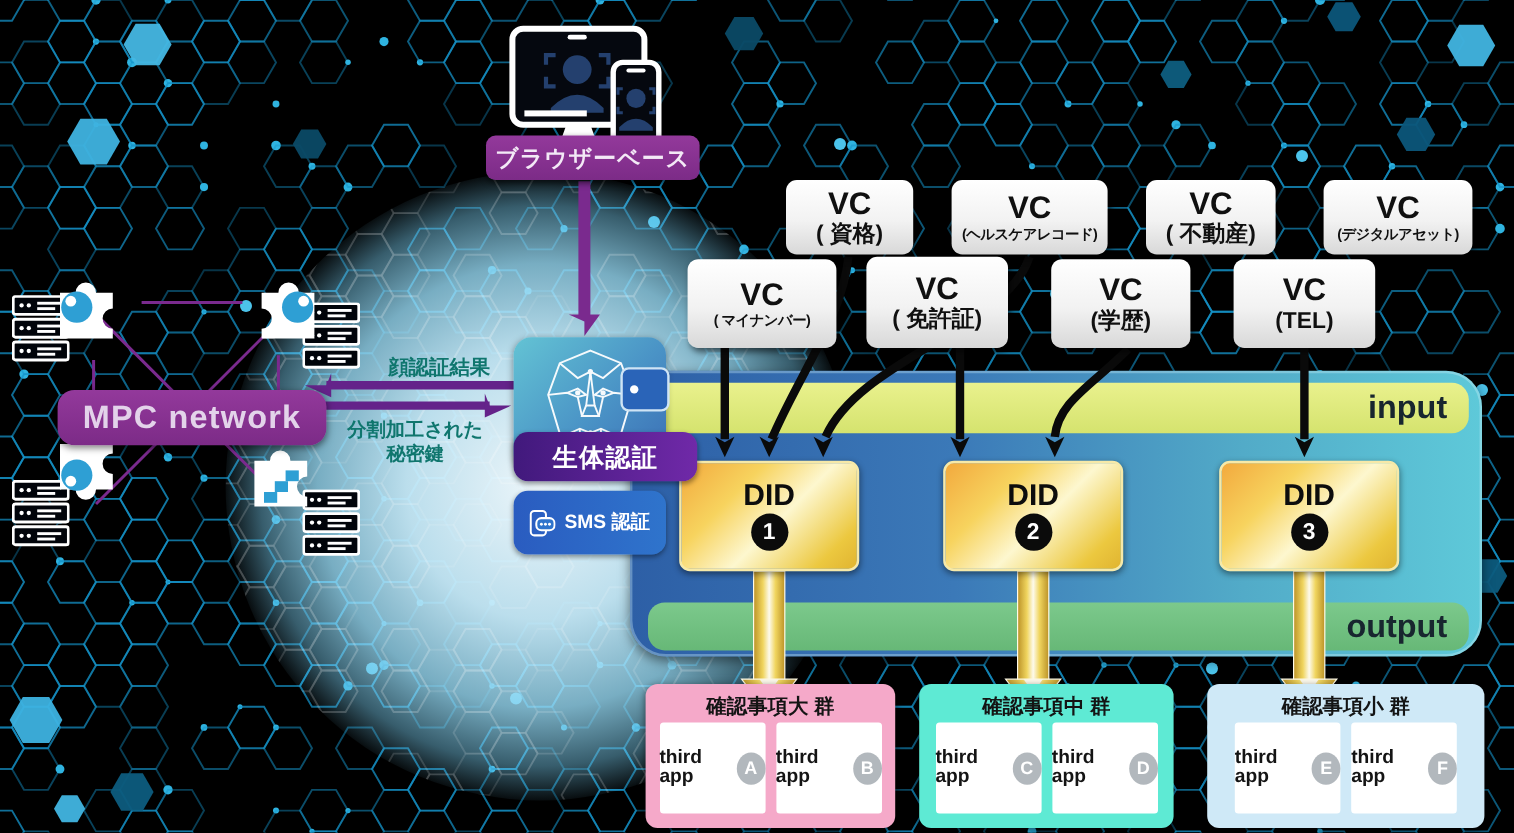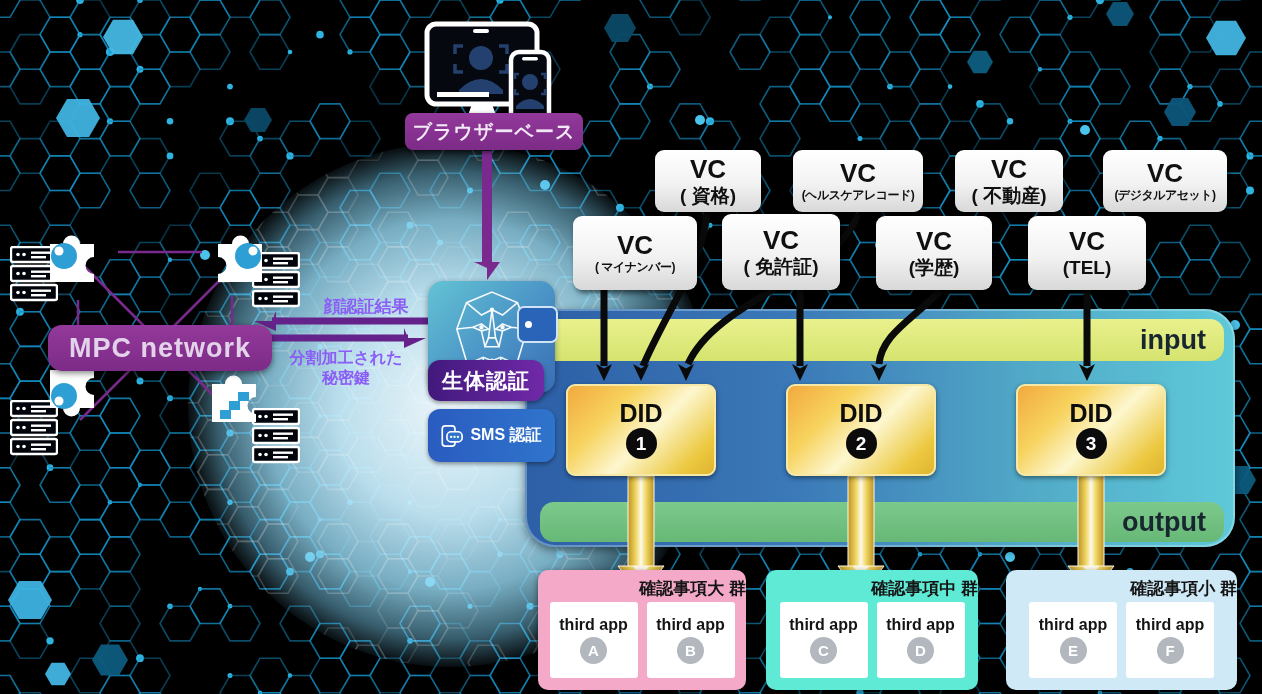--- a/index.html
+++ b/index.html
@@ -19,21 +19,21 @@
   
   .mpc-banner{left:48px;top:325px;width:224px;height:46px;background:linear-gradient(180deg,#93399b,#7c2b87);
     border-radius:14px;z-index:3;display:flex;align-items:center;justify-content:center;
     color:#e3d3ea;font-size:27px;font-weight:bold;letter-spacing:1px;box-shadow:0 2px 6px rgba(0,0,0,.5);}
   .icon{z-index:3;}
   
   .browser-banner{left:405px;top:113px;width:178px;height:37px;background:linear-gradient(180deg,#93399b,#7c2b87);
     border-radius:8px;z-index:4;display:flex;align-items:center;justify-content:center;
     color:#f3e9f6;font-size:19px;font-weight:bold;letter-spacing:1px;box-shadow:0 2px 5px rgba(0,0,0,.6);font-family:Liberation Mono, monospace;}
   
-  .flow-label{z-index:3;color:#8b5cf6;font-weight:bold;text-align:center;}
+  .flow-label{z-index:3;color:#0f766e;font-weight:bold;text-align:center;}
   
   .panel{left:525px;top:309px;width:710px;height:238px;border-radius:30px;z-index:1;
     background:linear-gradient(90deg,#2d5fa6 0%,#3b79b8 38%,#52abc8 72%,#5ec9d9 100%);
     box-shadow:inset 0 0 0 2px rgba(205,240,248,.35),0 3px 10px rgba(0,0,0,.5);}
   .band{position:absolute;left:15px;width:684px;border-radius:14px;}
   .band-input{top:10px;height:42px;background:linear-gradient(180deg,#e9f18d,#d5e36e);}
   .band-output{top:193px;height:40px;background:linear-gradient(180deg,#7cc98c,#67b877);}
   .band-text{position:absolute;right:18px;top:50%;transform:translateY(-50%);
     font-size:27px;font-weight:bold;color:#18262f;}
   .did-box{position:absolute;top:384px;width:150px;height:92px;border-radius:9px;z-index:3;
@@ -51,33 +51,33 @@
   .vc-title{font-size:26px;font-weight:bold;color:#101010;}
   .vc-sub{font-size:19px;font-weight:bold;color:#101010;white-space:nowrap;}
   .vc-sub.sm{font-size:12px;letter-spacing:-.5px;}
   
   .bio-box{left:428px;top:281px;width:127px;height:112px;border-radius:15px;z-index:4;
     background:linear-gradient(135deg,#63c3d4 0%,#4a93c6 55%,#3a6cb4 100%);
     box-shadow:0 2px 6px rgba(0,0,0,.4);display:flex;align-items:center;justify-content:center;}
   .wallet{left:517px;top:306px;width:41px;height:37px;border-radius:7px;z-index:5;
     background:#2a64b8;border:2px solid #cfe4f5;}
   .wallet i{position:absolute;left:6px;top:13px;width:7px;height:7px;border-radius:50%;background:#fff;}
-  .bio-label{left:428px;top:360px;width:116px;height:41px;border-radius:12px;z-index:5;
+  .bio-label{left:428px;top:360px;width:153px;height:41px;border-radius:12px;z-index:5;
     background:linear-gradient(90deg,#41197c,#7029a8);display:flex;align-items:center;justify-content:center;
     color:#fff;font-size:21px;font-weight:bold;letter-spacing:1px;box-shadow:0 2px 4px rgba(0,0,0,.4);}
   .sms-label{left:428px;top:409px;width:127px;height:53px;border-radius:12px;z-index:5;
     background:linear-gradient(90deg,#2a5cc0,#2f74cc);display:flex;align-items:center;justify-content:center;
     gap:7px;color:#fff;font-size:16px;font-weight:bold;box-shadow:0 2px 4px rgba(0,0,0,.4);}
   
   .group{position:absolute;top:570px;height:120px;border-radius:10px;z-index:4;
     box-shadow:0 2px 6px rgba(0,0,0,.5);}
-  .group-title{text-align:right;font-size:17px;font-weight:bold;color:#141414;margin-top:7px;}
+  .group-title{text-align:center;font-size:17px;font-weight:bold;color:#141414;margin-top:7px;}
   .apps{position:absolute;left:0;right:0;top:32px;display:flex;justify-content:center;gap:9px;}
   .app-card{width:88px;height:76px;background:#fff;border-radius:3px;display:flex;
-    flex-direction:column;align-items:center;justify-content:center;gap:4px;}
+    align-items:center;justify-content:center;gap:4px;}
   .app-label{font-size:16px;font-weight:bold;color:#141414;line-height:1;}
   .app-badge{width:27px;height:27px;border-radius:50%;background:#b2b8bd;color:#fff;
     font-size:15px;font-weight:bold;display:flex;align-items:center;justify-content:center;}
 </style>
 </head>
 <body>
 
 <div id="stage">
 
   <svg id="bg-svg" width="1262" height="694">

